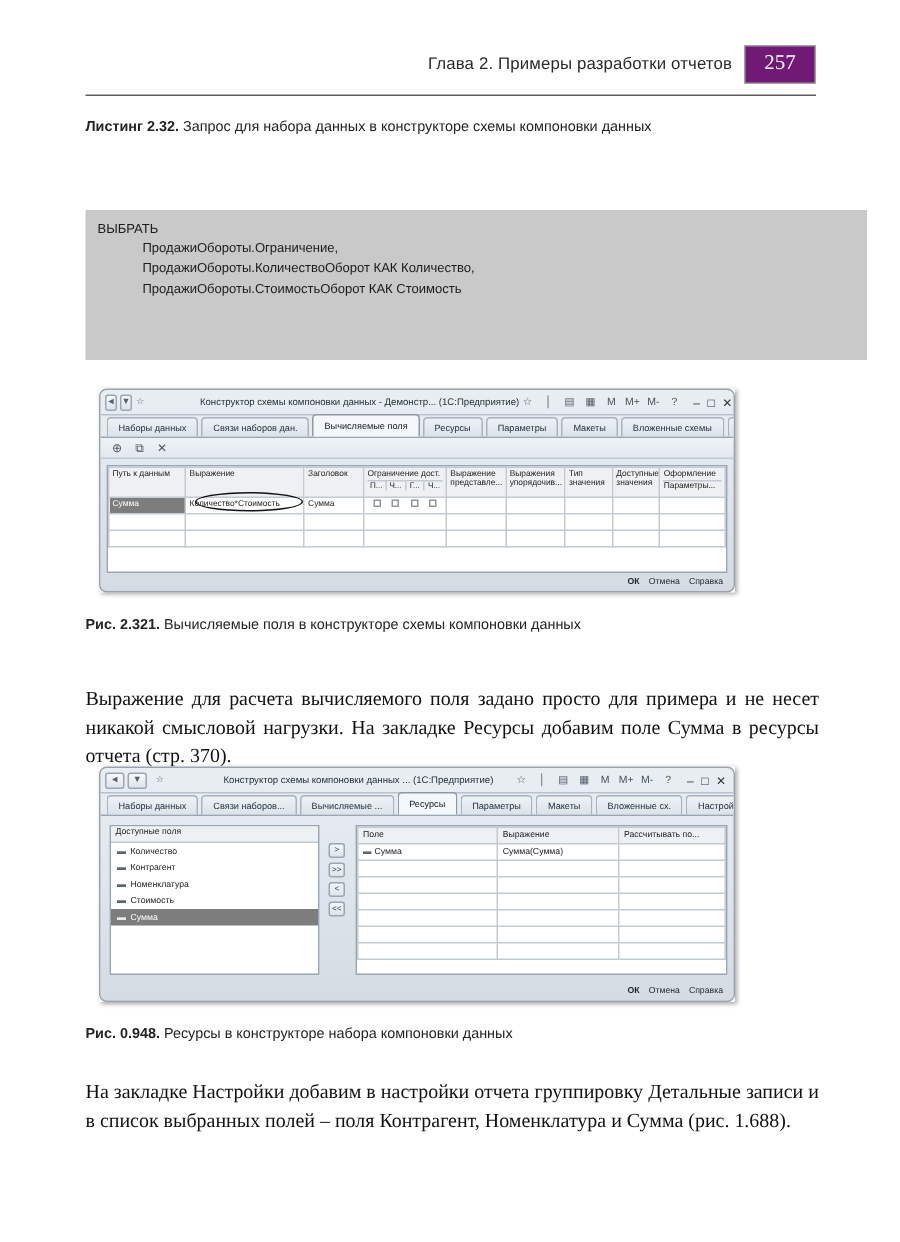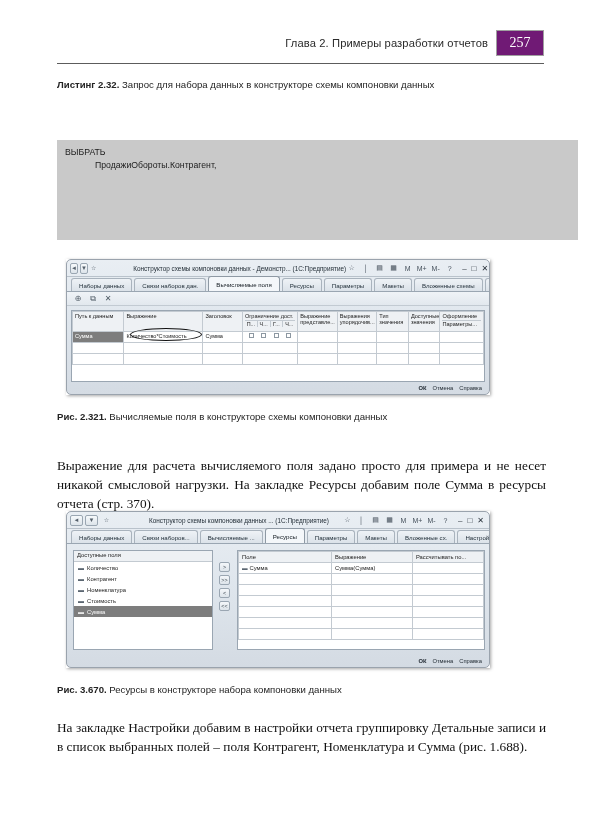--- a/index.html
+++ b/index.html
@@ -278,21 +278,23 @@
     <div class="page-number-box">257</div>
     <div class="header-rule"></div>
   </div>
 
   <div class="listing-caption">
     <b>Листинг 2.32.</b><span> Запрос для набора данных в  конструкторе схемы компоновки данных</span>
   </div>
 
   <div class="code-block">
     <div class="code-line">ВЫБРАТЬ</div>
-    <div class="code-line code-indent">ПродажиОбороты.Контрагент,</div>
+    <div class="code-line code-indent">ПродажиОбороты.Ограничение,</div>
+    <div class="code-line code-indent">ПродажиОбороты.КоличествоОборот КАК Количество,</div>
+    <div class="code-line code-indent">ПродажиОбороты.СтоимостьОборот КАК Стоимость</div>
   </div>
 
 
   <div class="winwrap" style="left:66px; top:259px; width:424px; height:136px;">
     <div class="win">
 
       <div class="titlebar">
         <div class="tb-btn">◄</div>
         <div class="tb-btn">▼</div>
         <div class="tb-btn" style="border-color:transparent;background:transparent;">☆</div>
@@ -568,18 +570,18 @@
 
       <div class="win-footer">
         <span class="ok">ОК</span>
         <span>Отмена</span>
         <span>Справка</span>
       </div>
     </div>
   </div>
 
   <div class="fig-caption" style="top:684px;">
-    <b>Рис. 3.670.</b><span> Ресурсы в  конструкторе набора компоновки данных</span>
+    <b>Рис. 0.948.</b><span> Ресурсы в  конструкторе набора компоновки данных</span>
   </div>
 
   <div class="para" style="top:718px;">На закладке Настройки добавим в  настройки отчета группировку Детальные записи и в  список выбранных полей – поля Контрагент, Номенклатура и Сумма (рис. 1.688).</div>
 
 </div>
 
 </body></html>

